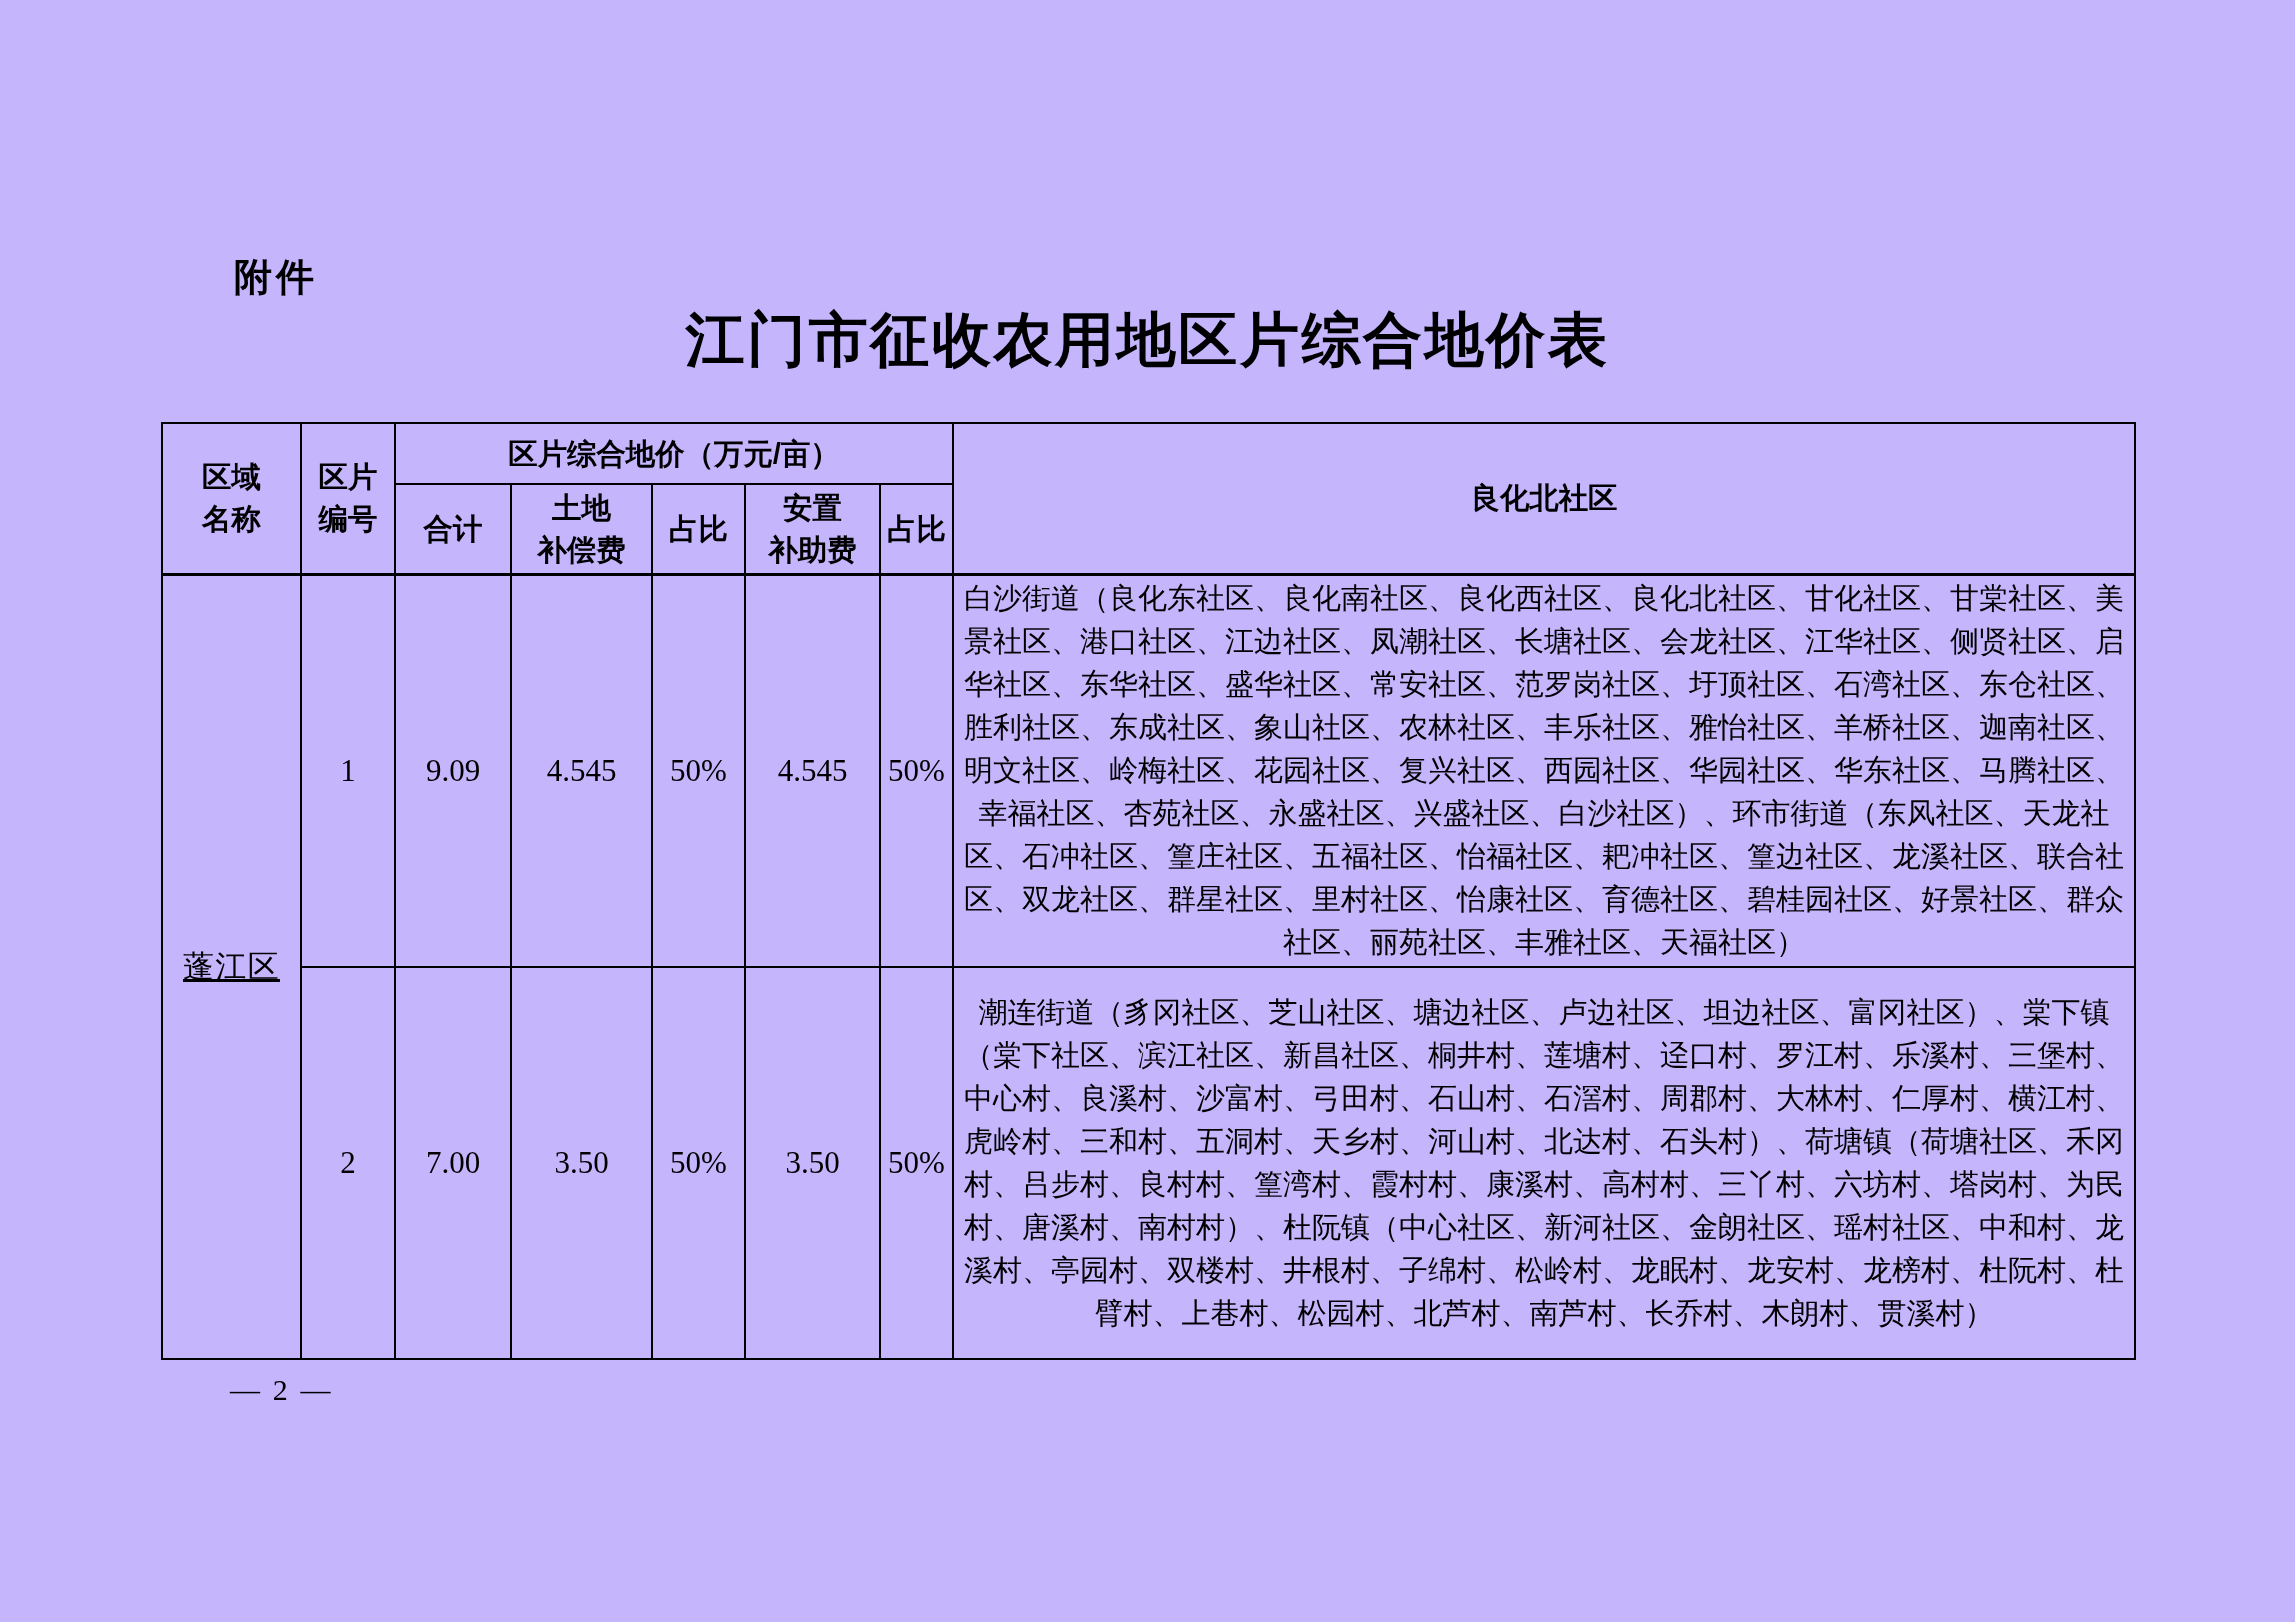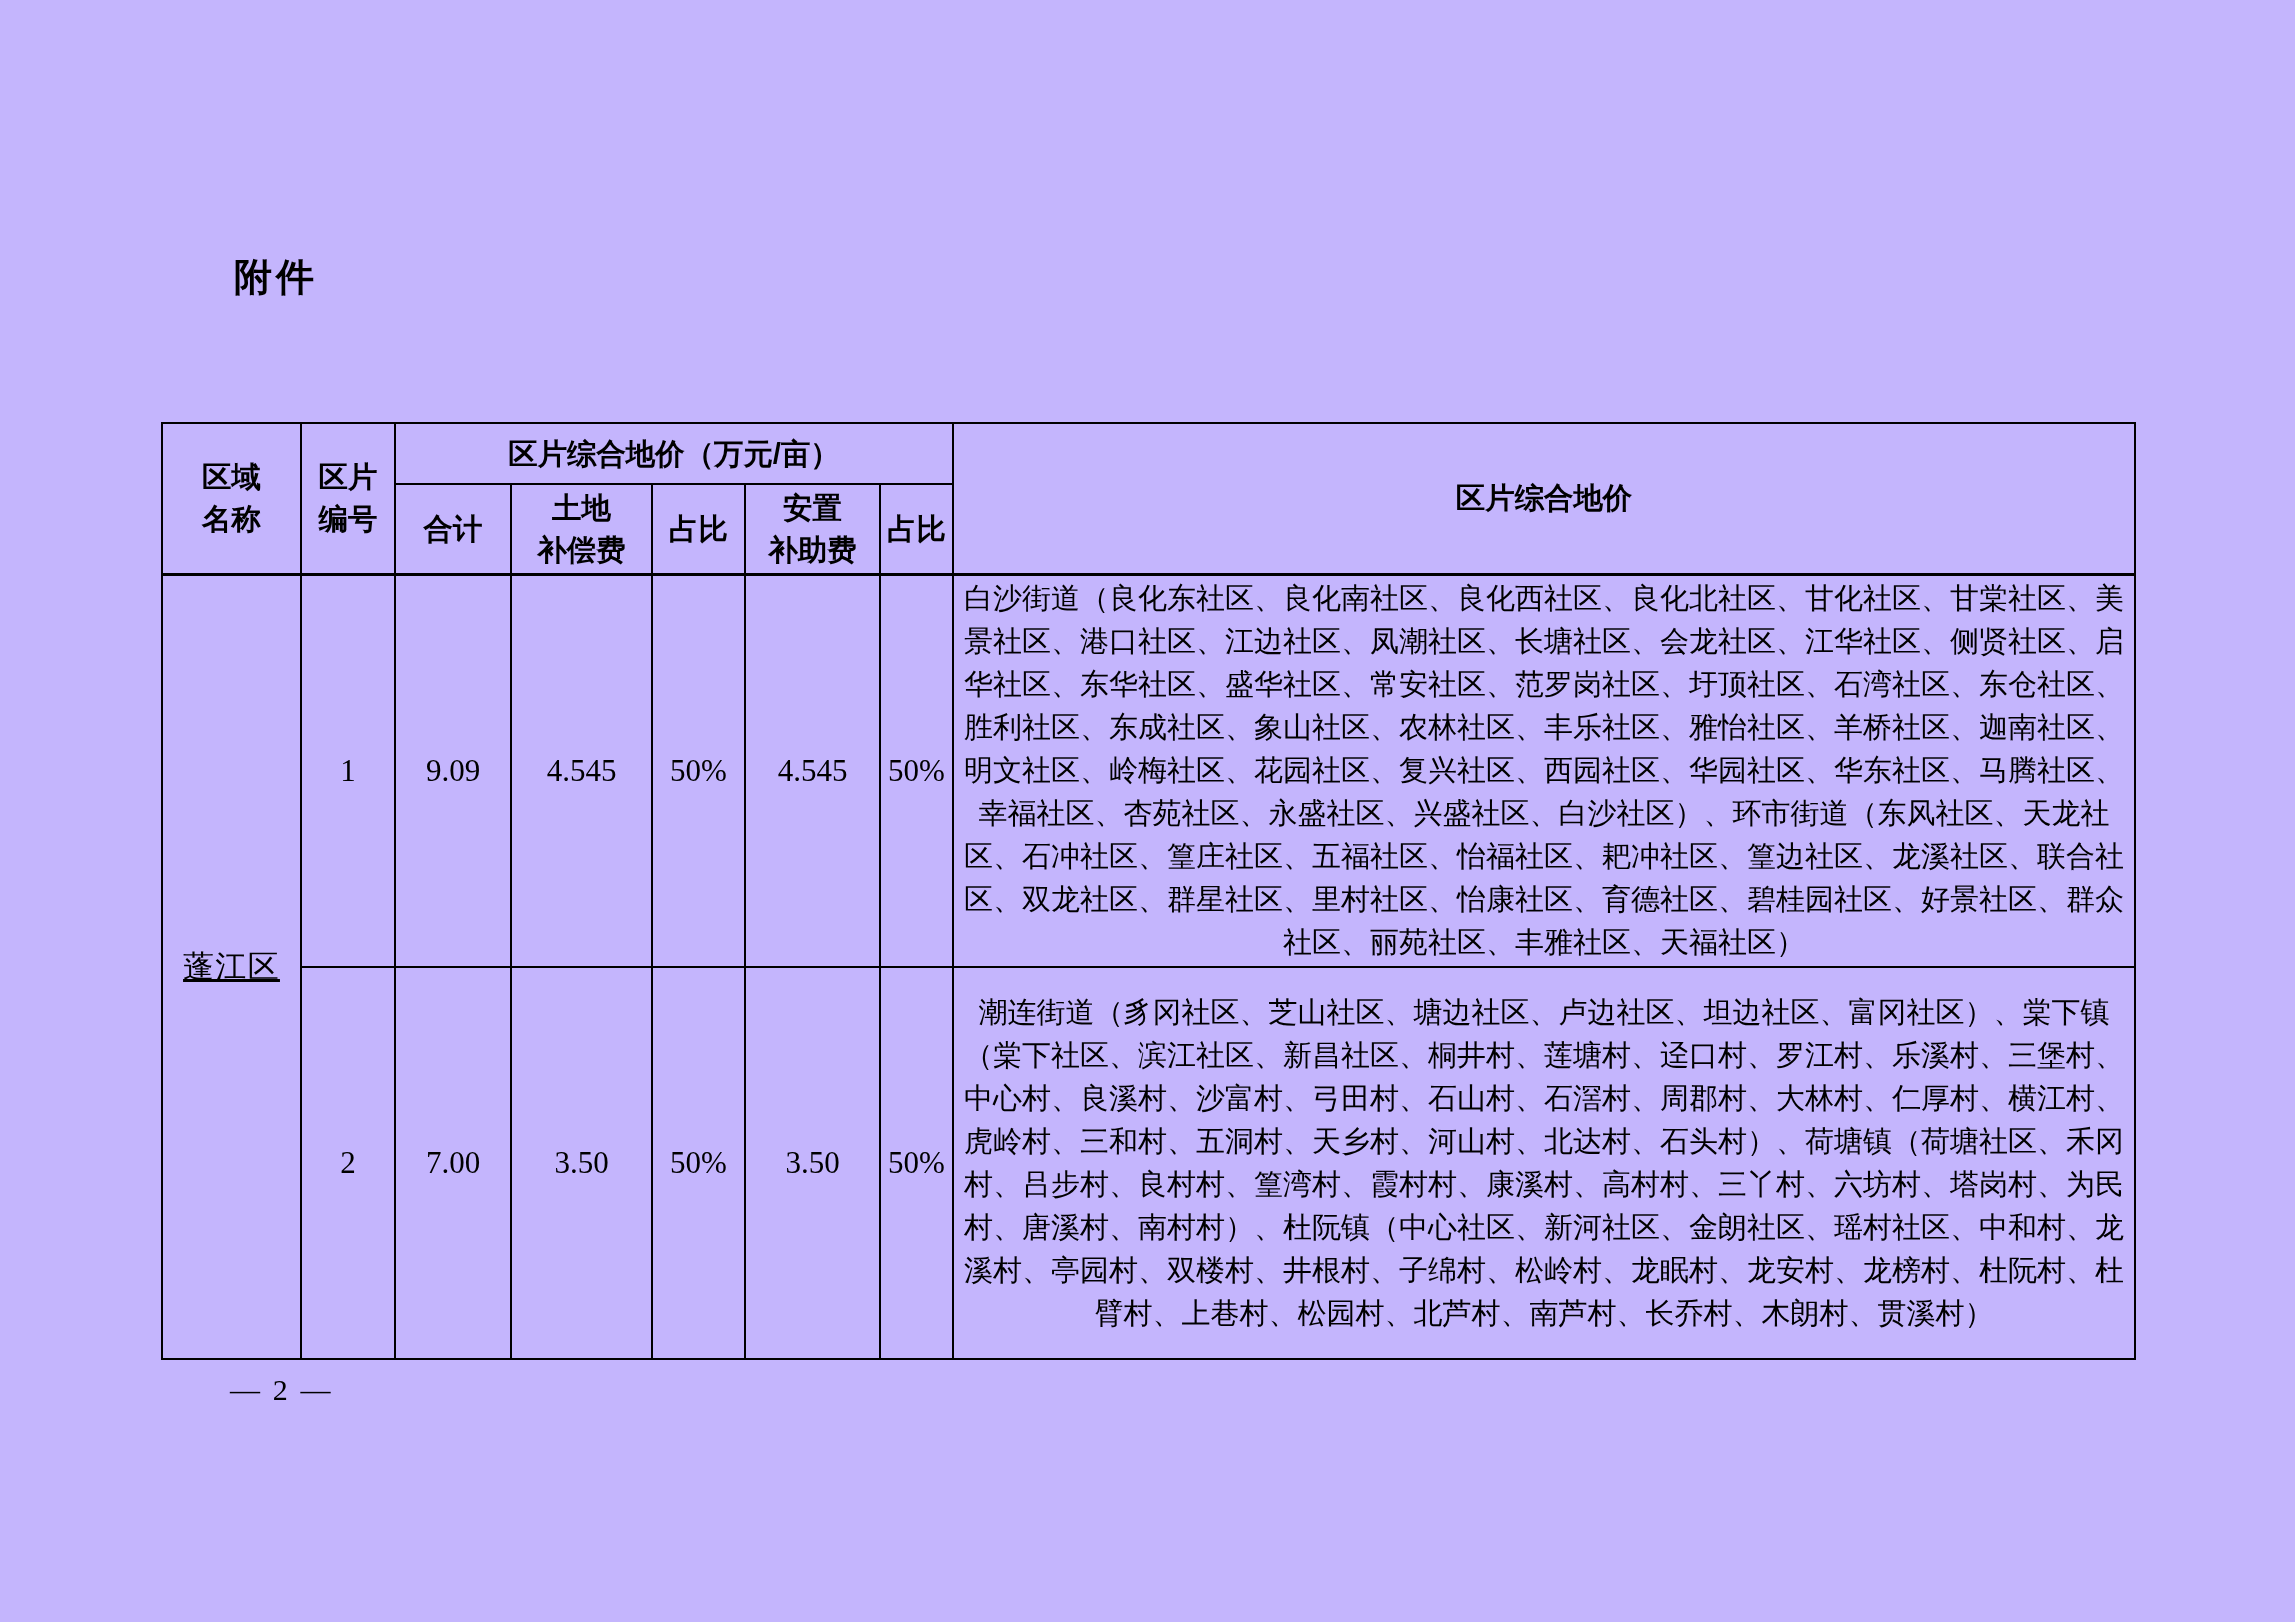--- a/index.html
+++ b/index.html
@@ -95,40 +95,41 @@
     letter-spacing: 2.6px;
   }
 </style>
 </head>
 <body>
 
 <div class="page">
 
   <div class="attachment">附件</div>
 
+  <div class="doc-title">江门市征收农用地区片综合地价表</div>
 
   <table class="price-table">
     <colgroup>
       <col style="width:139px">
       <col style="width:94px">
       <col style="width:116px">
       <col style="width:141px">
       <col style="width:93px">
       <col style="width:135px">
       <col style="width:73px">
       <col style="width:1182px">
     </colgroup>
     <tbody>
       <tr class="hdr-row-a">
         <th class="hdr hdr-bottom" rowspan="2">区域
 名称</th>
         <th class="hdr hdr-bottom" rowspan="2">区片
 编号</th>
         <th class="hdr" colspan="5">区片综合地价（万元/亩）</th>
-        <th class="hdr hdr-bottom" rowspan="2">区片综合地价</th>
+        <th class="hdr hdr-bottom" rowspan="2">良化北社区</th>
       </tr>
       <tr class="hdr-row-b">
         <th class="hdr hdr-bottom">合计</th>
         <th class="hdr hdr-bottom">土地
 补偿费</th>
         <th class="hdr hdr-bottom">占比</th>
         <th class="hdr hdr-bottom">安置
 补助费</th>
         <th class="hdr hdr-bottom">占比</th>
       </tr>

